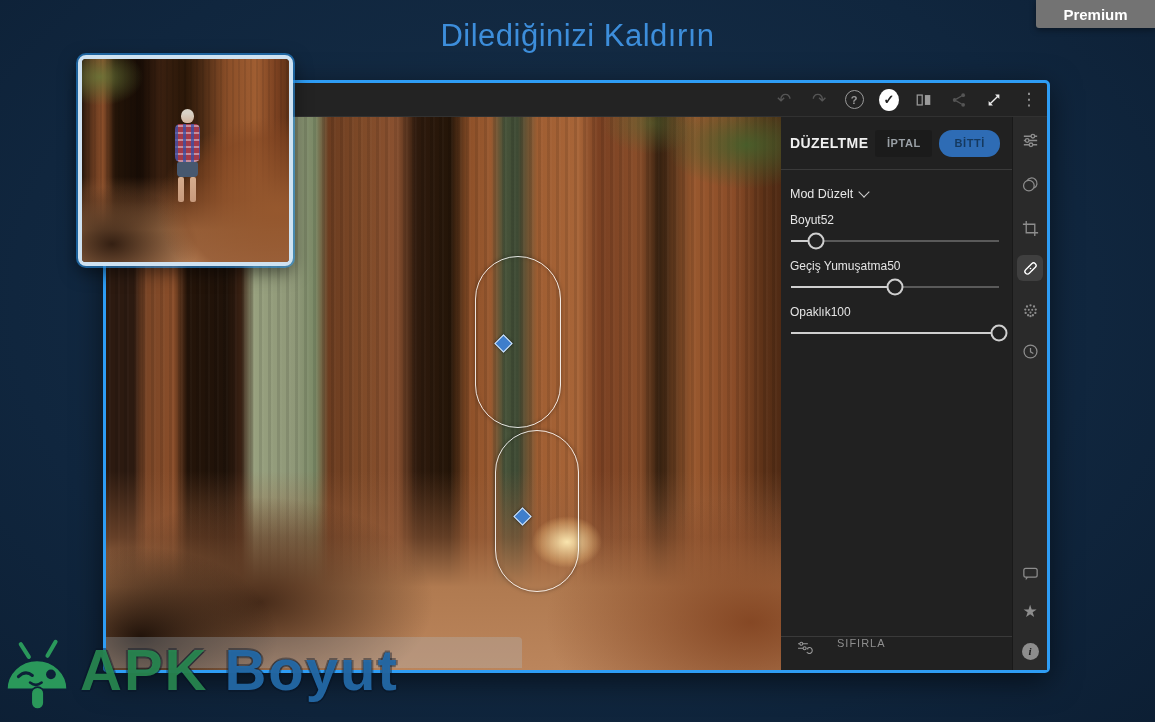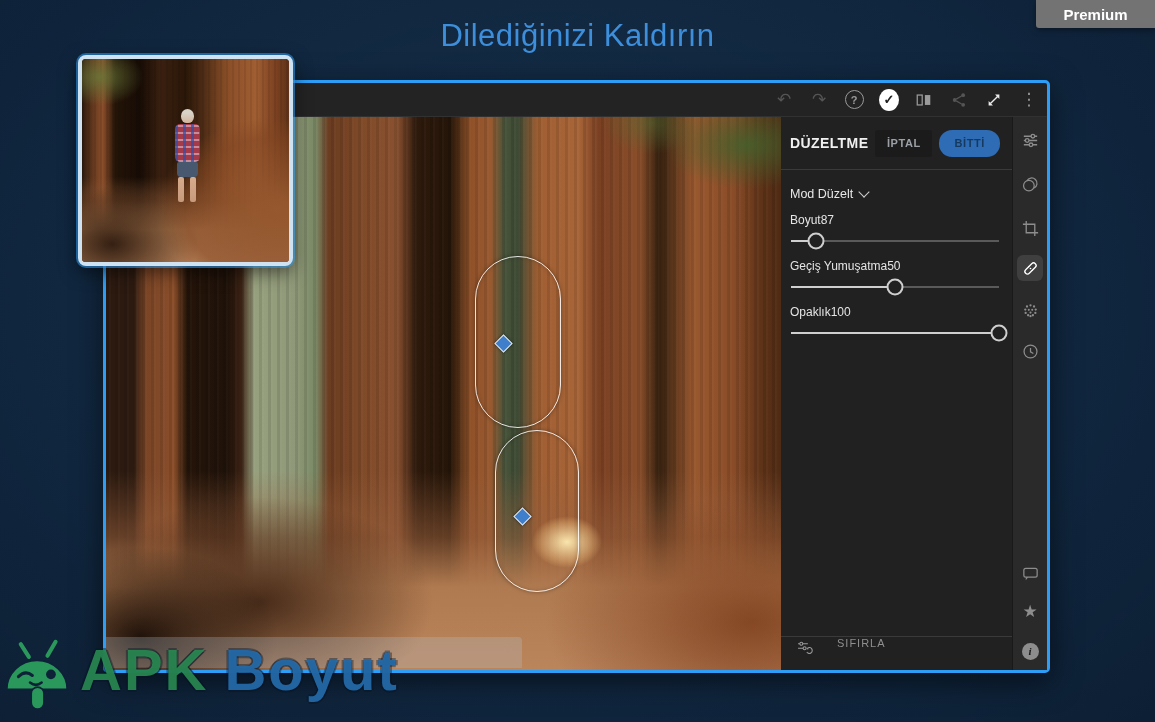--- a/index.html
+++ b/index.html
@@ -199,21 +199,21 @@
       </div>
       <div class="controls">
         <div class="mode-row">
           <span>Mod Düzelt</span>
           <span class="chev"></span>
         </div>
         <div id="sliders">
             <div class="slider-group">
               <div class="slider-labels">
                 <span>Boyut</span>
-                <span>87</span>
+                <span>52</span>
               </div>
               <div class="slider-track">
                 <div class="slider-fill" style="width: 12%;"></div>
                 <div class="slider-thumb" style="left: 12%;"></div>
               </div>
             </div>
             <div class="slider-group">
               <div class="slider-labels">
                 <span>Geçiş Yumuşatma</span>
                 <span>50</span>

